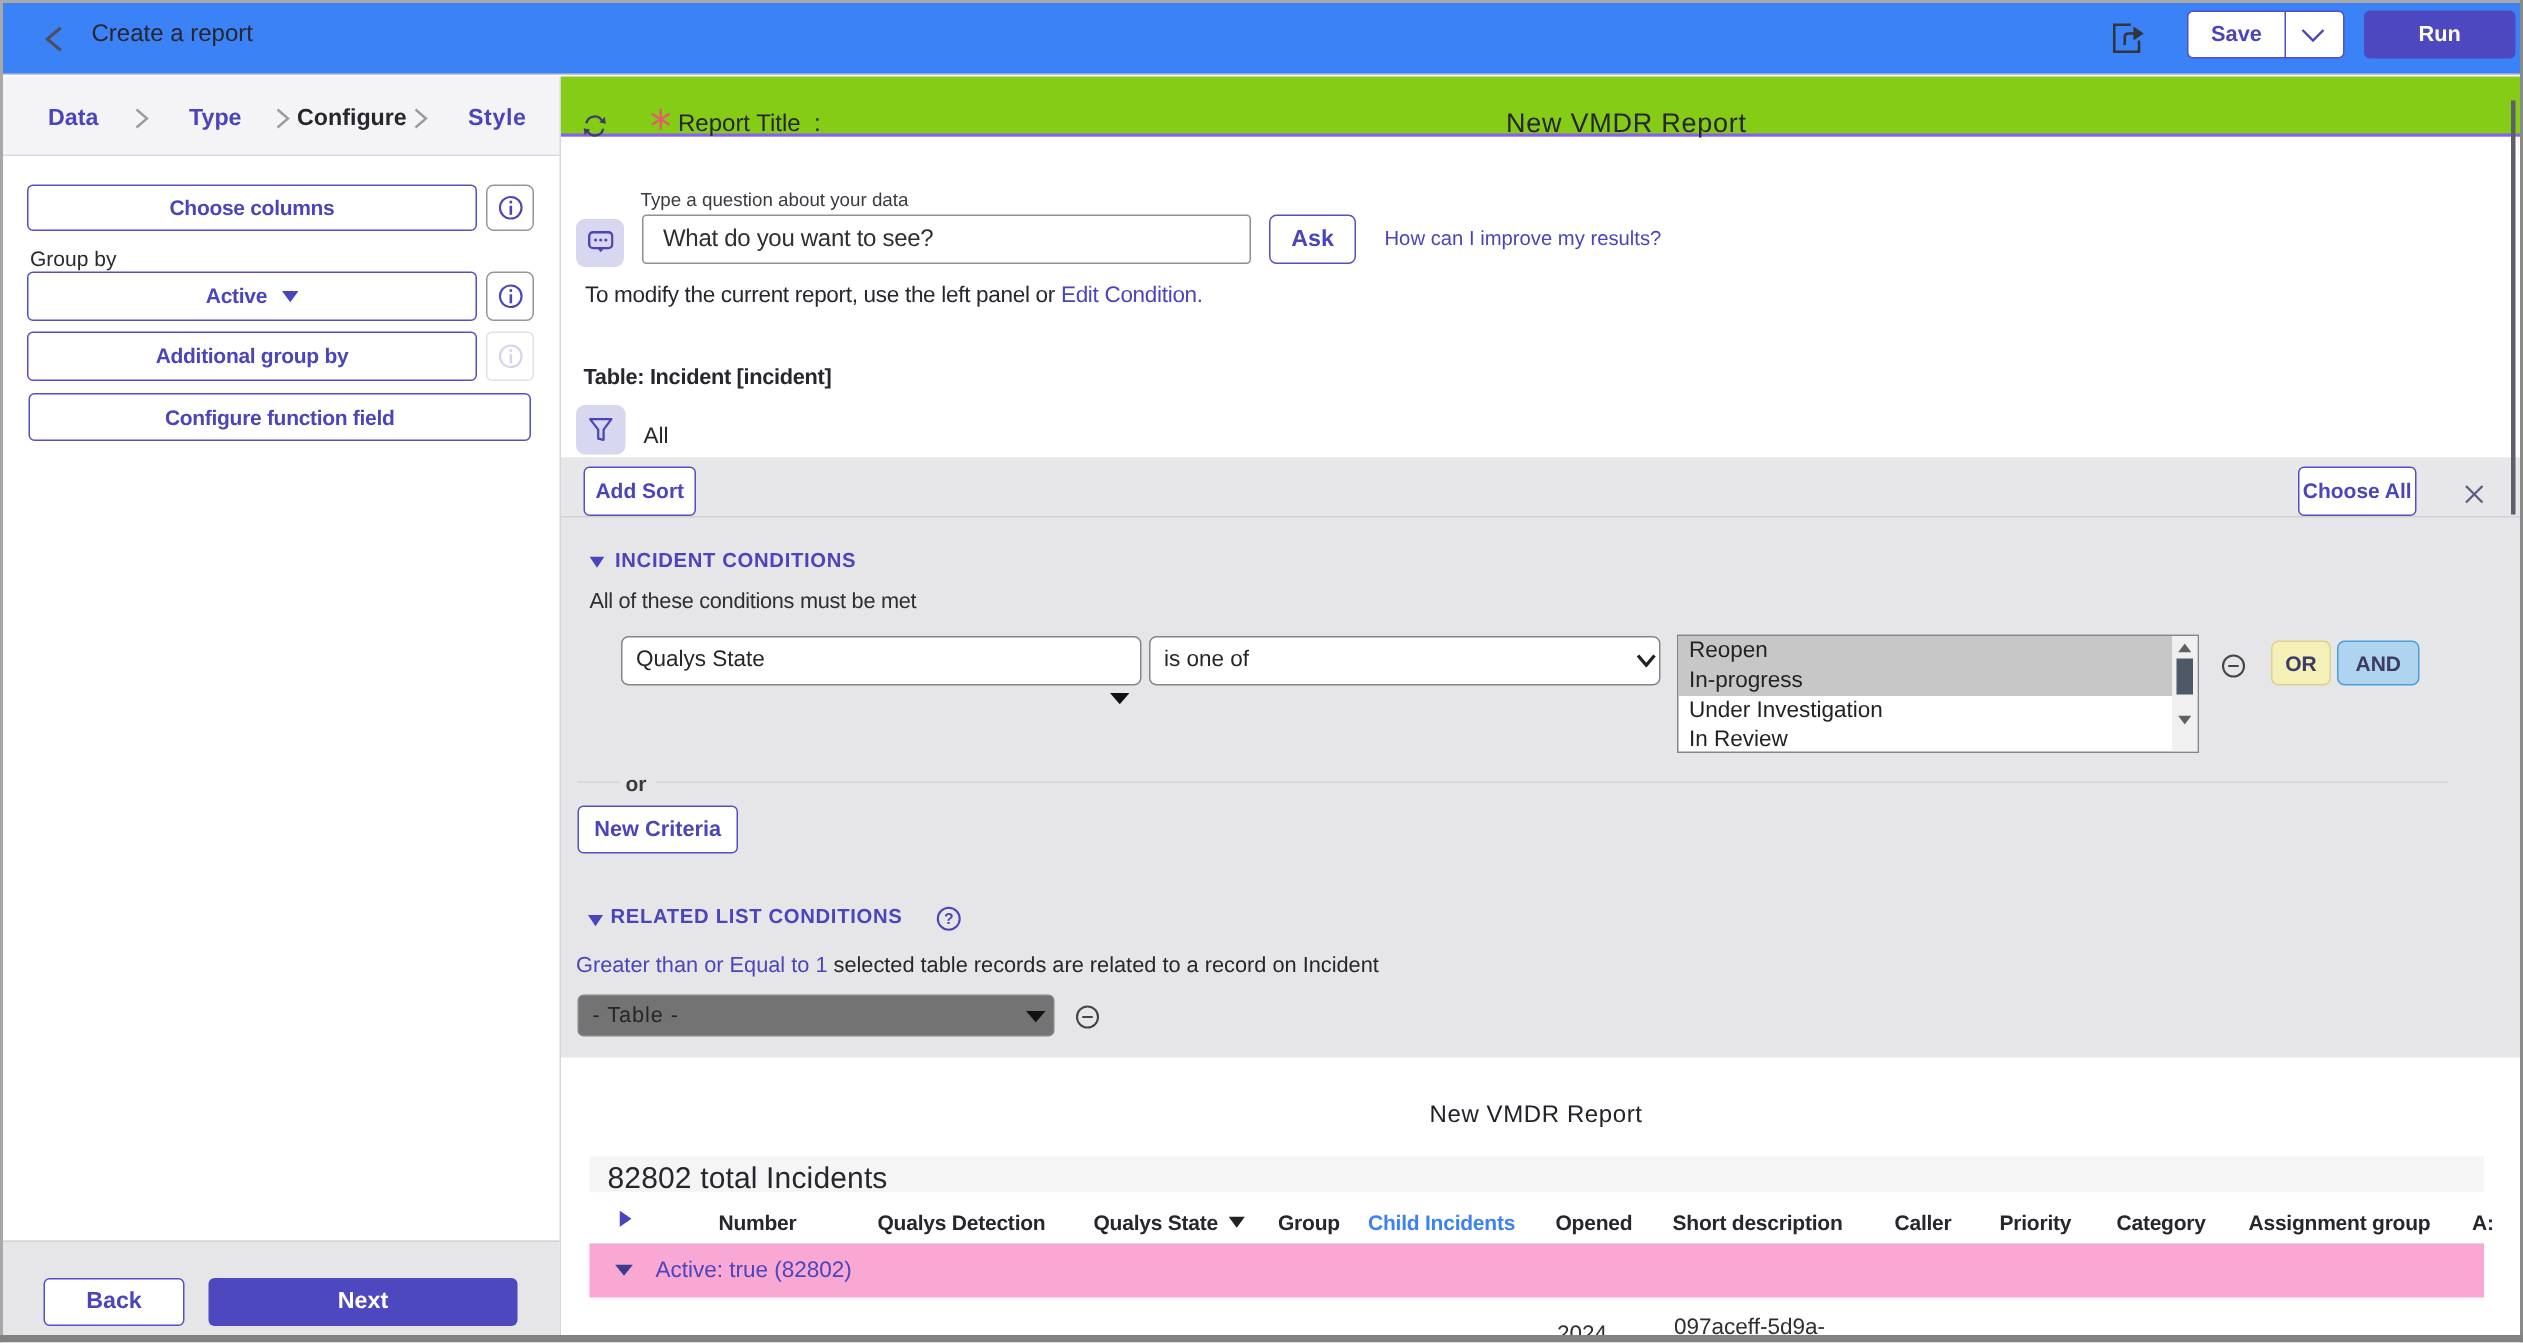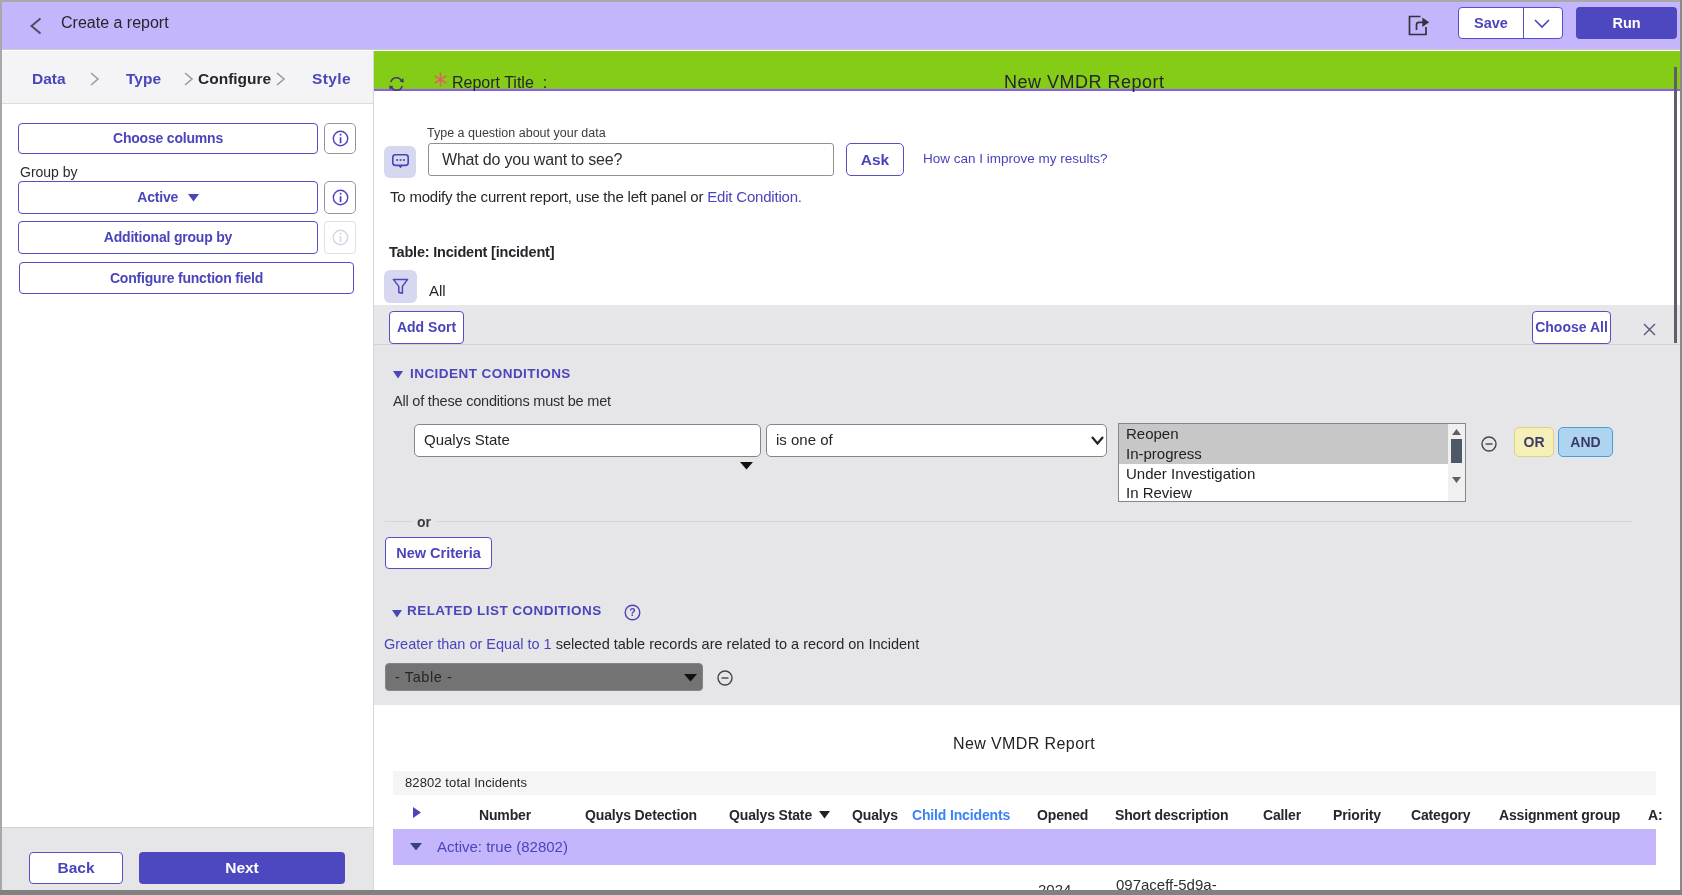--- a/index.html
+++ b/index.html
@@ -12,21 +12,21 @@
   svg { display:block; }
 </style>
 </head>
 <body>
 
 <div class="abs" style="left:0;top:0;width:1682px;height:2px;background:#a8a8a8;"></div>
 <div class="abs" style="left:0;top:0;width:2px;height:895px;background:#a8a8a8;"></div>
 <div class="abs" style="left:1680px;top:0;width:2px;height:895px;background:#8a8a8a;"></div>
 <div class="abs" style="left:1678px;top:51px;width:2px;height:838px;background:#fafafa;"></div>
 
-<div class="abs" style="left:2px;top:2px;width:1678px;height:48px;background:#c4b5fd;border-bottom:1px solid #cacace;">
+<div class="abs" style="left:2px;top:2px;width:1678px;height:48px;background:#3b82f6;border-bottom:1px solid #cacace;">
   <svg class="abs" style="left:27px;top:15px;" width="14" height="18" viewBox="0 0 14 18">
     <polyline points="11.5,1.5 2.5,9 11.5,16.5" fill="none" stroke="#4e4e58" stroke-width="2"></polyline>
   </svg>
   <div class="abs" style="left:59px;top:12px;font-size:16px;color:#26262c;">Create a report</div>
 
   <svg class="abs" style="left:1404px;top:11px;" width="27" height="25" viewBox="0 0 27 25">
     <path d="M14.5 3.5 H3.5 V21.5 H20 V14" fill="none" stroke="#33333a" stroke-width="1.7"></path>
     <path d="M10.5 17 V11.8 Q10.5 9.3 13 9.3 H17" fill="none" stroke="#33333a" stroke-width="1.7"></path>
     <path d="M16.3 4.6 L23.2 9.3 L16.3 14 Z" fill="#33333a"></path>
   </svg>
@@ -207,43 +207,43 @@
         <path d="M0 0 H13 L6.5 7.5 Z" fill="#111"></path>
       </svg>
     <svg class="abs" style="left:343px;top:365px;" width="16" height="16" viewBox="0 0 16 16">
       <circle cx="8" cy="8" r="7" fill="none" stroke="#44444e" stroke-width="1.4"></circle>
       <line x1="4.5" y1="8" x2="11.5" y2="8" stroke="#44444e" stroke-width="1.4"></line>
     </svg>
   </div>
 
   <div class="abs" style="left:579px;top:630px;font-size:16px;letter-spacing:0.4px;color:#222228;">New VMDR Report</div>
   <div class="abs" style="left:19px;top:666px;width:1263px;height:24px;background:#f5f5f6;">
-    <div class="abs" style="left:12px;top:4px;font-size:13px;letter-spacing:0.1px;color:#26262c;">82802 total Incidents</div>
+    <div class="abs" style="left:12px;top:4px;font-size:20px;letter-spacing:0.1px;color:#26262c;">82802 total Incidents</div>
   </div>
   <div class="abs" style="left:19px;top:690px;width:1263px;height:35px;background:#fff;border-bottom:1px solid #e2e2e4;">
     <svg class="abs" style="left:20px;top:12px;" width="8" height="11" viewBox="0 0 8 11">
         <path d="M0 0 L8 5.5 L0 11 Z" fill="#4a45bb"></path>
       </svg>
     <div class="abs" style="left:86px;top:12px;font-size:14px;letter-spacing:-0.15px;font-weight:bold;color:#26262c;">Number</div>
     <div class="abs" style="left:192px;top:12px;font-size:14px;letter-spacing:-0.15px;font-weight:bold;color:#26262c;">Qualys Detection</div>
     <div class="abs" style="left:336px;top:12px;font-size:14px;letter-spacing:-0.15px;font-weight:bold;color:#26262c;">Qualys State</div>
     <svg class="abs" style="left:426px;top:16px;" width="11" height="8" viewBox="0 0 11 8">
         <path d="M0 0 H11 L5.5 7.5 Z" fill="#222"></path>
       </svg>
-    <div class="abs" style="left:459px;top:12px;font-size:14px;letter-spacing:-0.15px;font-weight:bold;color:#26262c;">Qualys</div>
+    <div class="abs" style="left:459px;top:12px;font-size:14px;letter-spacing:-0.15px;font-weight:bold;color:#26262c;">Group</div>
     <div class="abs" style="left:519px;top:12px;font-size:14px;letter-spacing:-0.15px;font-weight:bold;color:#3b82f6;">Child Incidents</div>
     <div class="abs" style="left:644px;top:12px;font-size:14px;letter-spacing:-0.15px;font-weight:bold;color:#26262c;">Opened</div>
     <div class="abs" style="left:722px;top:12px;font-size:14px;letter-spacing:-0.15px;font-weight:bold;color:#26262c;">Short description</div>
     <div class="abs" style="left:870px;top:12px;font-size:14px;letter-spacing:-0.15px;font-weight:bold;color:#26262c;">Caller</div>
     <div class="abs" style="left:940px;top:12px;font-size:14px;letter-spacing:-0.15px;font-weight:bold;color:#26262c;">Priority</div>
     <div class="abs" style="left:1018px;top:12px;font-size:14px;letter-spacing:-0.15px;font-weight:bold;color:#26262c;">Category</div>
     <div class="abs" style="left:1106px;top:12px;font-size:14px;letter-spacing:-0.15px;font-weight:bold;color:#26262c;">Assignment group</div>
     <div class="abs" style="left:1255px;top:12px;font-size:14px;letter-spacing:-0.15px;font-weight:bold;color:#26262c;">A:</div>
   </div>
-  <div class="abs" style="left:19px;top:724px;width:1263px;height:36px;background:#c4b5fd;">
+  <div class="abs" style="left:19px;top:724px;width:1263px;height:36px;background:#f9a8d4;">
     <svg class="abs" style="left:17px;top:14px;" width="12" height="8" viewBox="0 0 12 8">
         <path d="M0 0 H12 L6 7.5 Z" fill="#3c3c8c"></path>
       </svg>
     <div class="abs" style="left:44px;top:9px;font-size:15px;color:#4a45bb;">Active: true (82802)</div>
   </div>
   <div class="abs" style="left:664px;top:776px;font-size:15px;color:#2e2e33;">2024</div>
   <div class="abs" style="left:742px;top:771px;font-size:15px;color:#2e2e33;">097aceff-5d9a-</div>
 </div>
 
 <div class="abs" style="left:1674px;top:67px;width:3px;height:276px;background:#5f5f6b;"></div>

